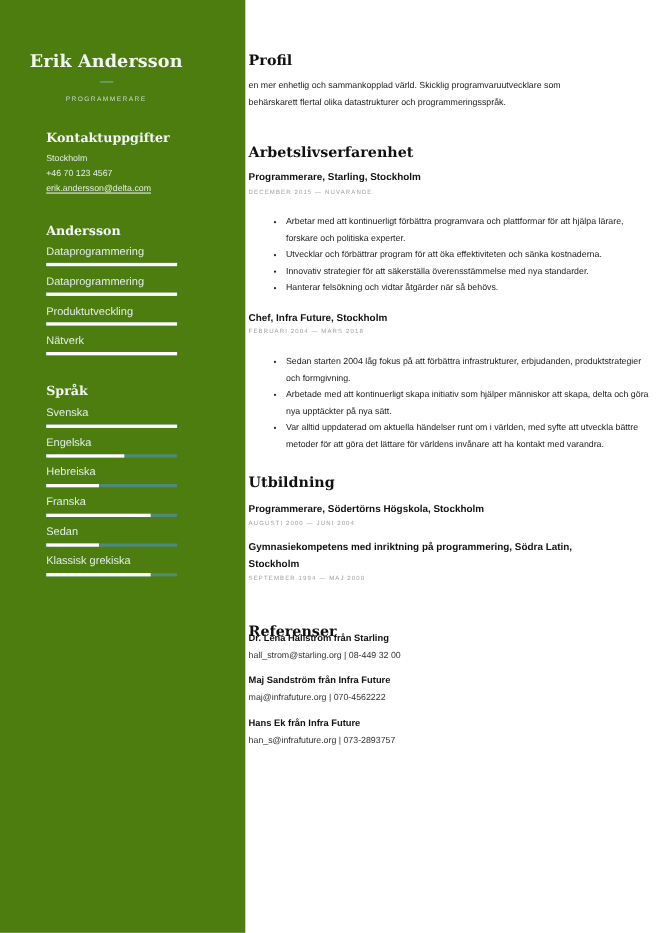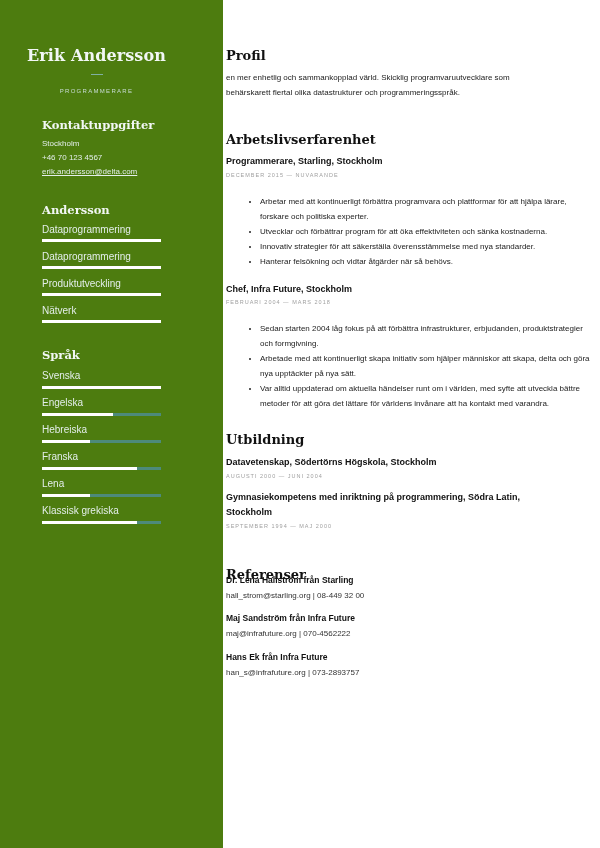--- a/index.html
+++ b/index.html
@@ -66,21 +66,21 @@
       <div class="bar-fill" style="width:60%"></div>
     </div>
   <div class="skill-label" style="top:424px">Hebreiska</div>
   <div class="bar" style="top:440px">
       <div class="bar-fill" style="width:40%"></div>
     </div>
   <div class="skill-label" style="top:451px">Franska</div>
   <div class="bar" style="top:467px">
       <div class="bar-fill" style="width:80%"></div>
     </div>
-  <div class="skill-label" style="top:478px">Lena</div>
+  <div class="skill-label" style="top:478px">Sedan</div>
   <div class="bar" style="top:494px">
       <div class="bar-fill" style="width:40%"></div>
     </div>
   <div class="skill-label" style="top:505px">Klassisk grekiska</div>
   <div class="bar" style="top:521px">
       <div class="bar-fill" style="width:80%"></div>
     </div>
 </aside>
 
 <section>
@@ -106,21 +106,21 @@
   <div class="date" style="top:299px">FEBRUARI 2004 — MARS 2018</div>
   <ul class="bullets" style="top:309px">
     <li>Sedan starten 2004 låg fokus på att förbättra infrastrukturer, erbjudanden, produktstrategier och formgivning.</li>
     <li>Arbetade med att kontinuerligt skapa initiativ som hjälper människor att skapa, delta och göra nya upptäckter på nya sätt.</li>
     <li>Var alltid uppdaterad om aktuella händelser runt om i världen, med syfte att utveckla bättre metoder för att göra det lättare för världens invånare att ha kontakt med varandra.</li>
   </ul>
 </section>
 
 <section>
   <div class="h1" style="top:432px">Utbildning</div>
-  <div class="job-title" style="top:457px">Datavetenskap, Södertörns Högskola, Stockholm</div>
+  <div class="job-title" style="top:457px">Programmerare, Södertörns Högskola, Stockholm</div>
   <div class="date" style="top:473px">AUGUSTI 2000 — JUNI 2004</div>
   <div class="job-title" style="top:492px">Gymnasiekompetens med inriktning på programmering, Södra Latin,</div>
   <div class="job-title" style="top:507px">Stockholm</div>
   <div class="date" style="top:523px">SEPTEMBER 1994 — MAJ 2000</div>
 </section>
 
 <section>
   <div class="h1" style="top:567px">Referenser</div>
   <div class="ref-name" style="top:575px">Dr. Lena Hallström  från  Starling</div>
   <div class="ref-contact" style="top:591px">hall_strom@starling.org  |  08-449 32 00</div>

